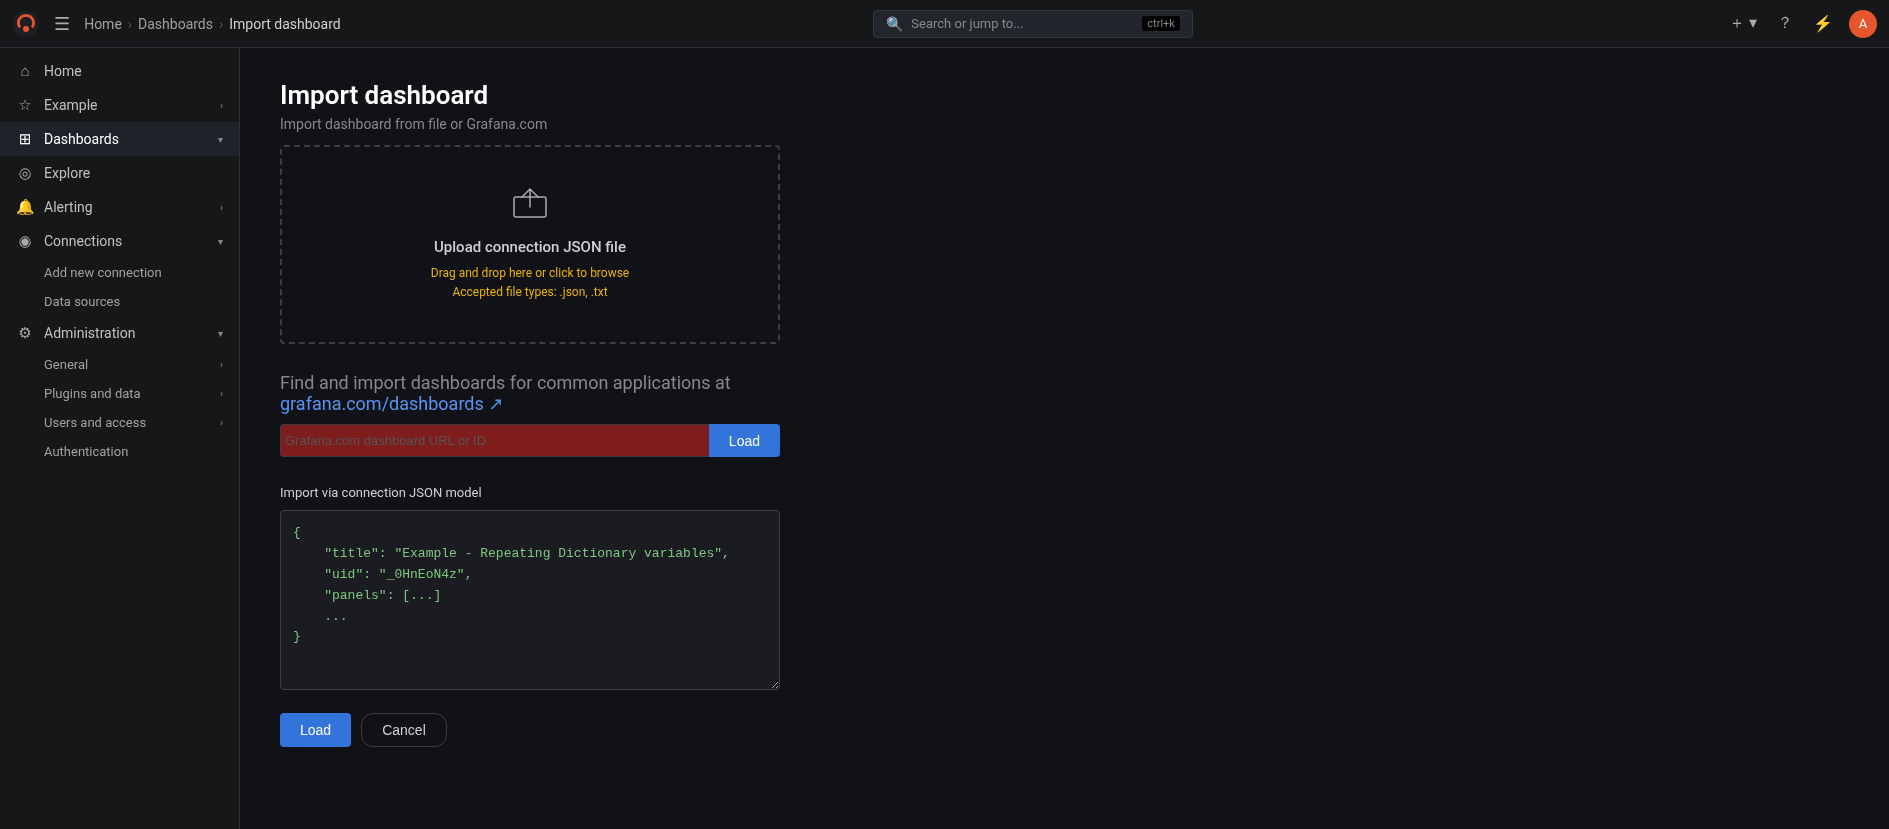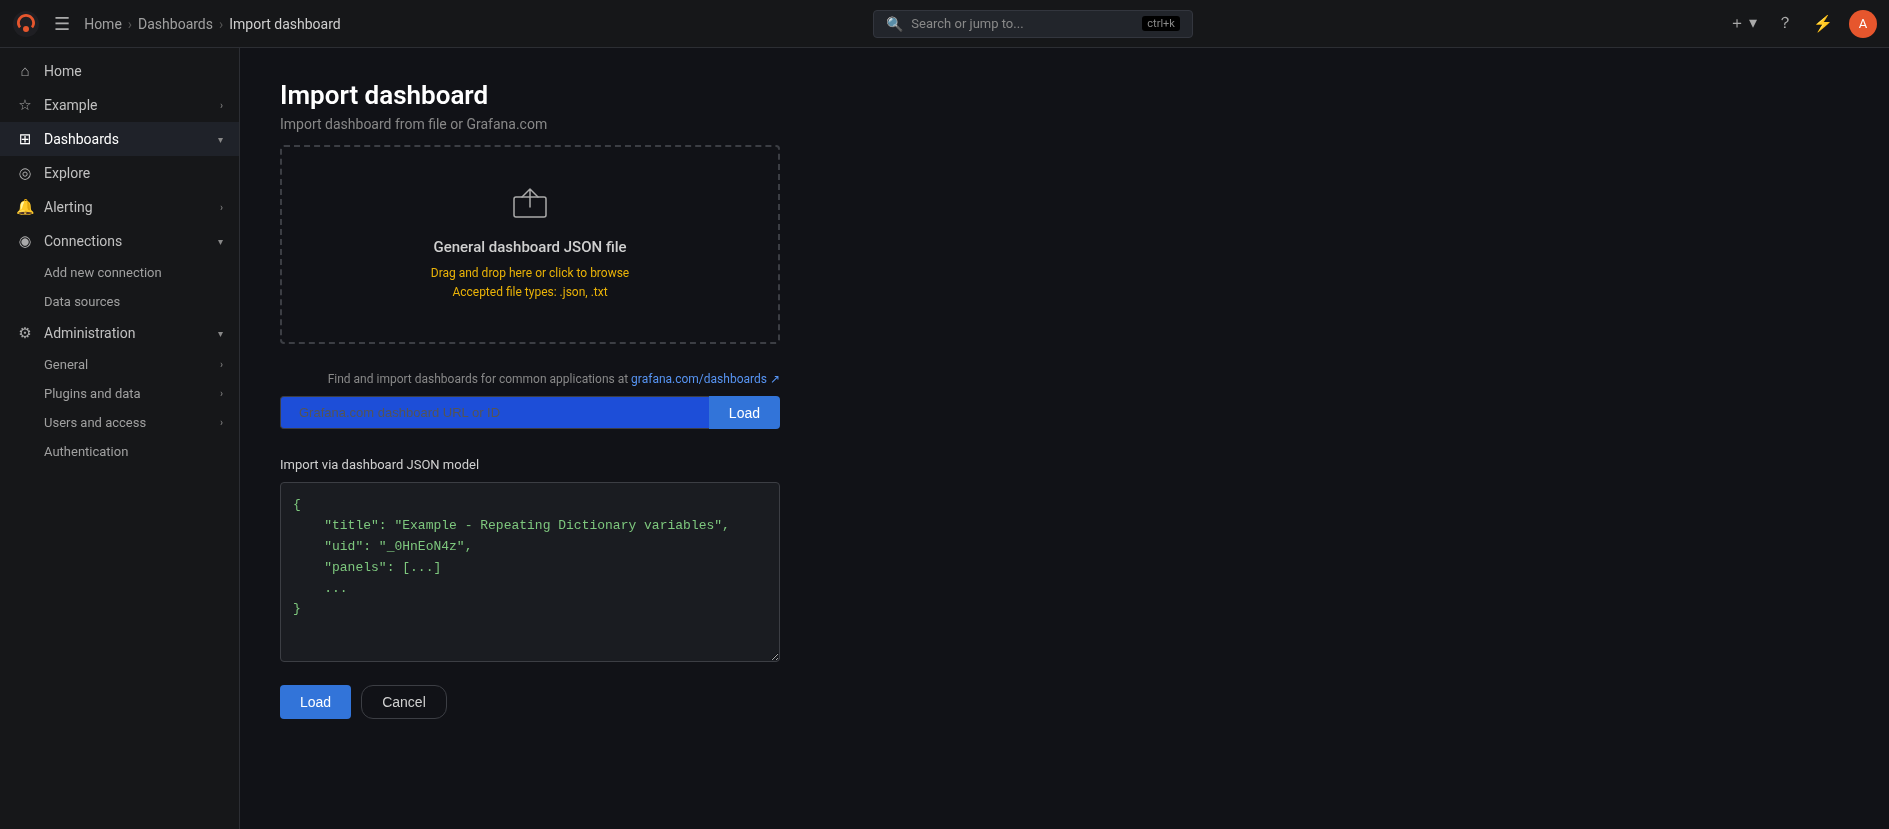--- a/index.html
+++ b/index.html
@@ -186,41 +186,40 @@
       color: #eab308;
       line-height: 1.6;
     }
 
     
     .import-section {
       margin-bottom: 28px;
       max-width: 500px;
     }
     .import-section-label {
-      font-size: 12px;
+      font-size: 18px;
       color: #888;
       margin-bottom: 10px;
-      text-align: right;
     }
     .import-section-label a {
       color: #5794f2;
       text-decoration: none;
     }
 
     .url-input-row {
       display: flex;
       gap: 0;
     }
     .url-input {
       flex: 1;
-      background: #1d4ed8;
+      background: #7f1d1d;
       border: 1px solid #3c3e44;
       border-right: none;
       border-radius: 4px 0 0 4px;
-      padding: 8px 18px;
+      padding: 8px 4px;
       color: #d0d0d0;
       font-size: 13px;
       outline: none;
     }
     .url-input::placeholder { color: #555; }
     .load-btn {
       background: #3274d9;
       color: #fff;
       border: none;
       border-radius: 0 4px 4px 0;
@@ -402,41 +401,41 @@
     <h1 class="page-title">Import dashboard</h1>
     <p class="page-subtitle">Import dashboard from file or Grafana.com</p>
 
     <div class="upload-zone">
       <div class="upload-icon">
         <svg width="36" height="32" viewBox="0 0 36 32" fill="none">
           <rect x="2" y="10" width="32" height="20" rx="2" stroke="#aaa" stroke-width="1.5" fill="none"></rect>
           <path d="M18 2 L18 20 M10 10 L18 2 L26 10" stroke="#aaa" stroke-width="1.5" stroke-linecap="round" stroke-linejoin="round"></path>
         </svg>
       </div>
-      <div class="upload-title">General dashboard JSON file</div>
+      <div class="upload-title">Upload connection JSON file</div>
       <div class="upload-desc">Drag and drop here or click to browse</div>
       <div class="upload-desc">Accepted file types: .json, .txt</div>
     </div>
 
     <div class="import-section">
       <p class="import-section-label">
         <span>Find and import dashboards for common applications at</span>
         <a href="#">
           <span>grafana.com/dashboards</span>
           <span> ↗</span>
         </a>
       </p>
       <div class="url-input-row">
         <input type="text" class="url-input" placeholder="Grafana.com dashboard URL or ID" style="">
         <button class="load-btn">Load</button>
       </div>
     </div>
 
     <div class="json-section">
-      <p class="json-section-label">Import via dashboard JSON model</p>
+      <p class="json-section-label">Import via connection JSON model</p>
       <textarea class="json-textarea" style="">{
     "title": "Example - Repeating Dictionary variables",
     "uid": "_0HnEoN4z",
     "panels": [...]
     ...
 }</textarea>
     </div>
 
     <div class="bottom-buttons">
       <button class="btn-primary">Load</button>

